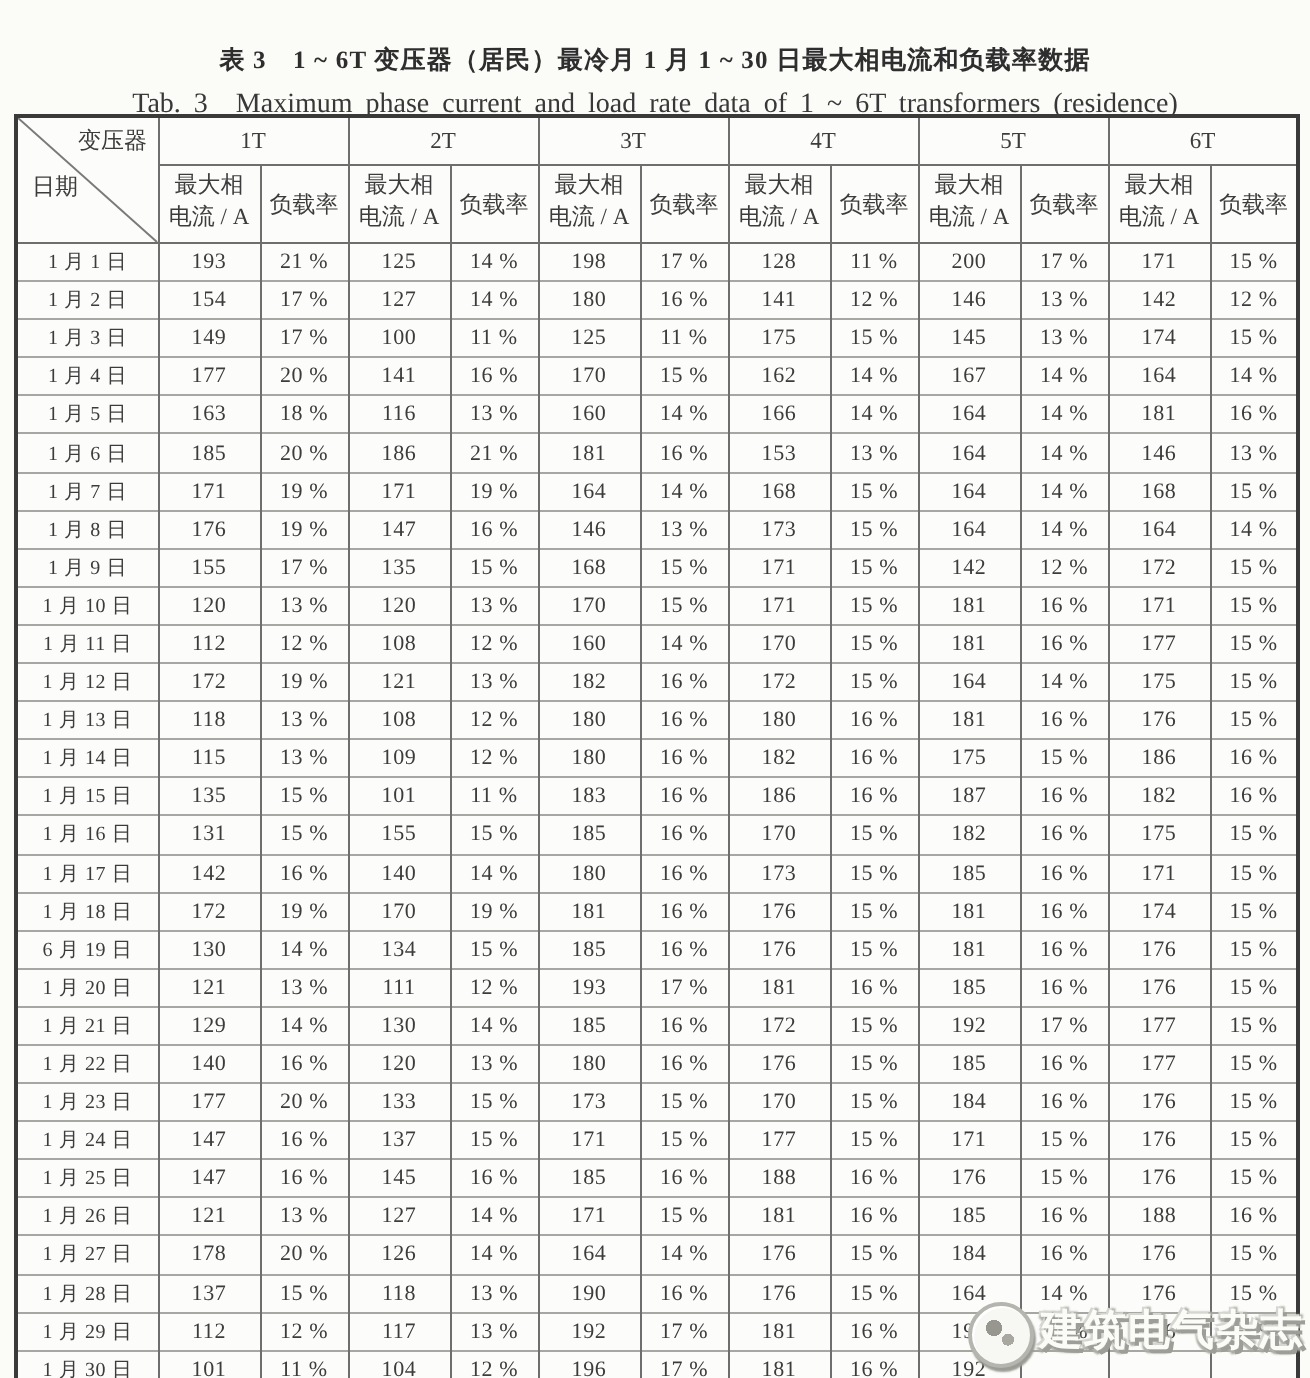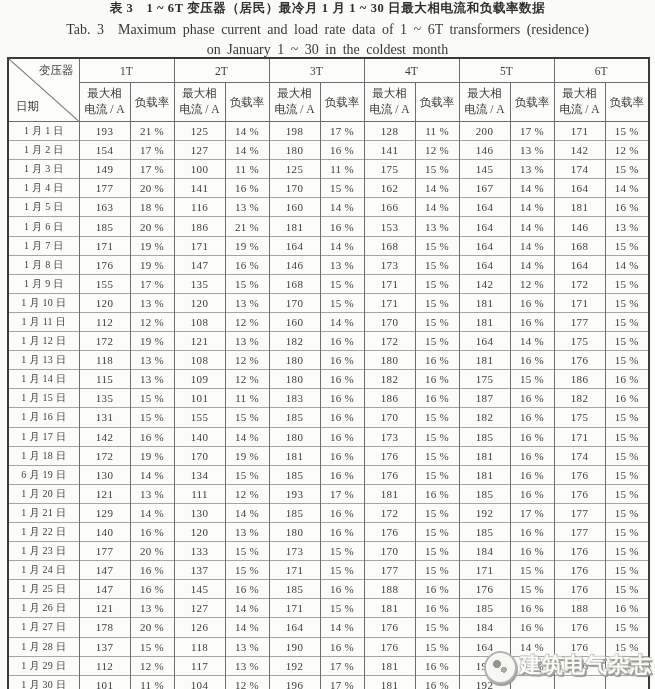--- a/index.html
+++ b/index.html
@@ -7,21 +7,21 @@
     background:#ffffff;
     font-family:"Liberation Serif","DejaVu Serif",serif;
   }
   .page {
     position:relative;
     width:655px; height:689px;
     background:#fbfbf8;
     color:#333;
     overflow:hidden;
   }
-  .titles { text-align:center; padding-top:0; }
+  .titles { text-align:center; padding-top:22px; }
   .title-zh {
     font-size:12.5px;
     font-weight:bold;
     letter-spacing:0.6px;
     color:#2e2e2e;
   }
   .title-en {
     font-size:14px;
     margin-top:3.5px;
     word-spacing:3px;
@@ -60,21 +60,21 @@
     position:relative;
     border-bottom:1px solid #6e6e6e;
     margin-left:16px;
   }
   th.corner svg { position:absolute; left:0; top:0; width:100%; height:100%; }
   .corner-top {
     position:absolute; top:4px; right:5px;
     font-size:11.5px;
   }
   .corner-bottom {
-    position:absolute; bottom:7px; left:7px;
+    position:absolute; bottom:20px; left:7px;
     font-size:11.5px;
   }
   .watermark {
     position:absolute; right:3px; bottom:5px;
     display:flex; align-items:flex-start;
     pointer-events:none;
   }
   .wm-logo {
     width:29px; height:29px;
     border-radius:50%;

